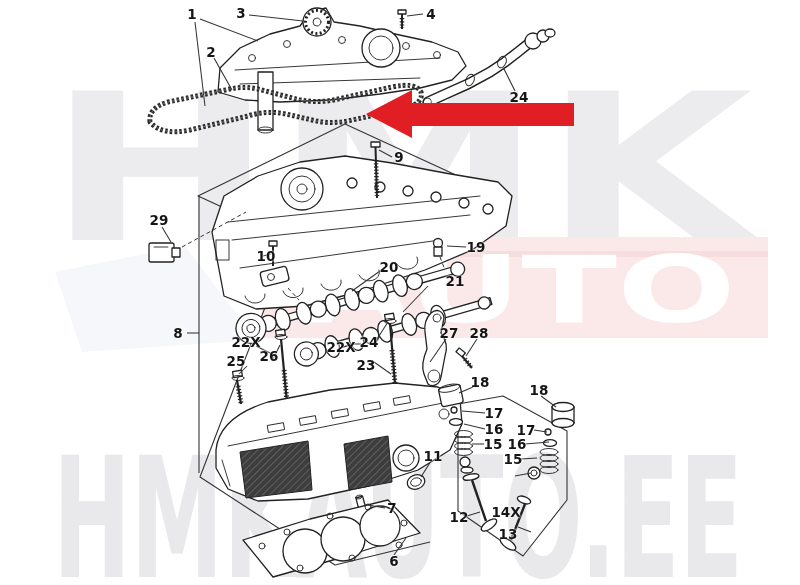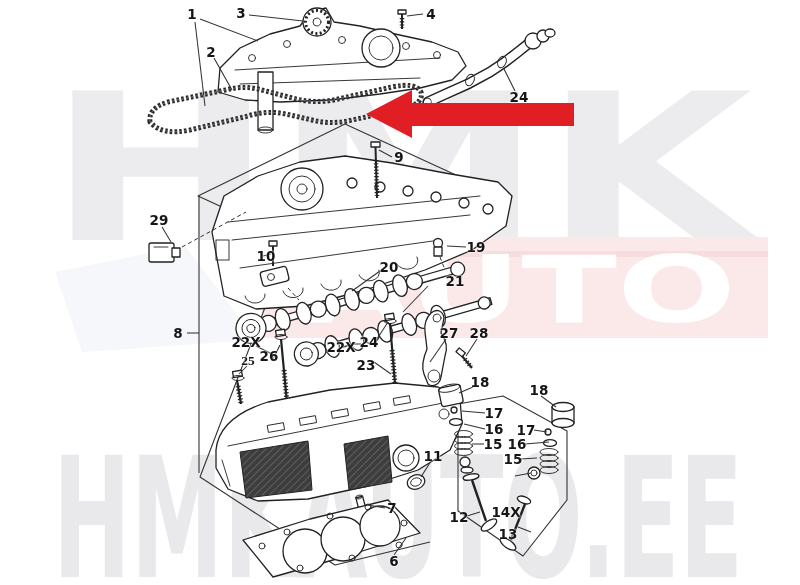--- a/index.html
+++ b/index.html
@@ -324,21 +324,21 @@
       <span class="plabel" style="left: 211px; top: 52px;">2</span>
       <span class="plabel" style="left: 519px; top: 97px;">24</span>
       <span class="plabel" style="left: 399px; top: 157px;">9</span>
       <span class="plabel" style="left: 159px; top: 220px;">29</span>
       <span class="plabel" style="left: 254px; top: 256px; margin-left: 12px;">10</span>
       <span class="plabel" style="left: 476px; top: 247px;">19</span>
       <span class="plabel" style="left: 389px; top: 267px;">20</span>
       <span class="plabel" style="left: 436px; top: 281px; padding-left: 38px;">21</span>
       <span class="plabel" style="left: 178px; top: 333px;">8</span>
       <span class="plabel" style="left: 246px; top: 342px;">22X</span>
-      <span class="plabel" style="left: 248px; top: 361px; font-family: Liberation Serif, serif;">25</span>
+      <span class="plabel" style="left: 236px; top: 361px;">25</span>
       <span class="plabel" style="left: 269px; top: 356px; text-align: right;">26</span>
       <span class="plabel" style="left: 341px; top: 347px;">22X</span>
       <span class="plabel" style="left: 369px; top: 342px;">24</span>
       <span class="plabel" style="left: 366px; top: 365px;">23</span>
       <span class="plabel" style="left: 449px; top: 333px;">27</span>
       <span class="plabel" style="left: 479px; top: 333px; text-align: right;">28</span>
       <span class="plabel" style="left: 480px; top: 382px;">18</span>
       <span class="plabel" style="left: 539px; top: 390px;">18</span>
       <span class="plabel" style="left: 494px; top: 413px;">17</span>
       <span class="plabel" style="left: 494px; top: 429px;">16</span>

